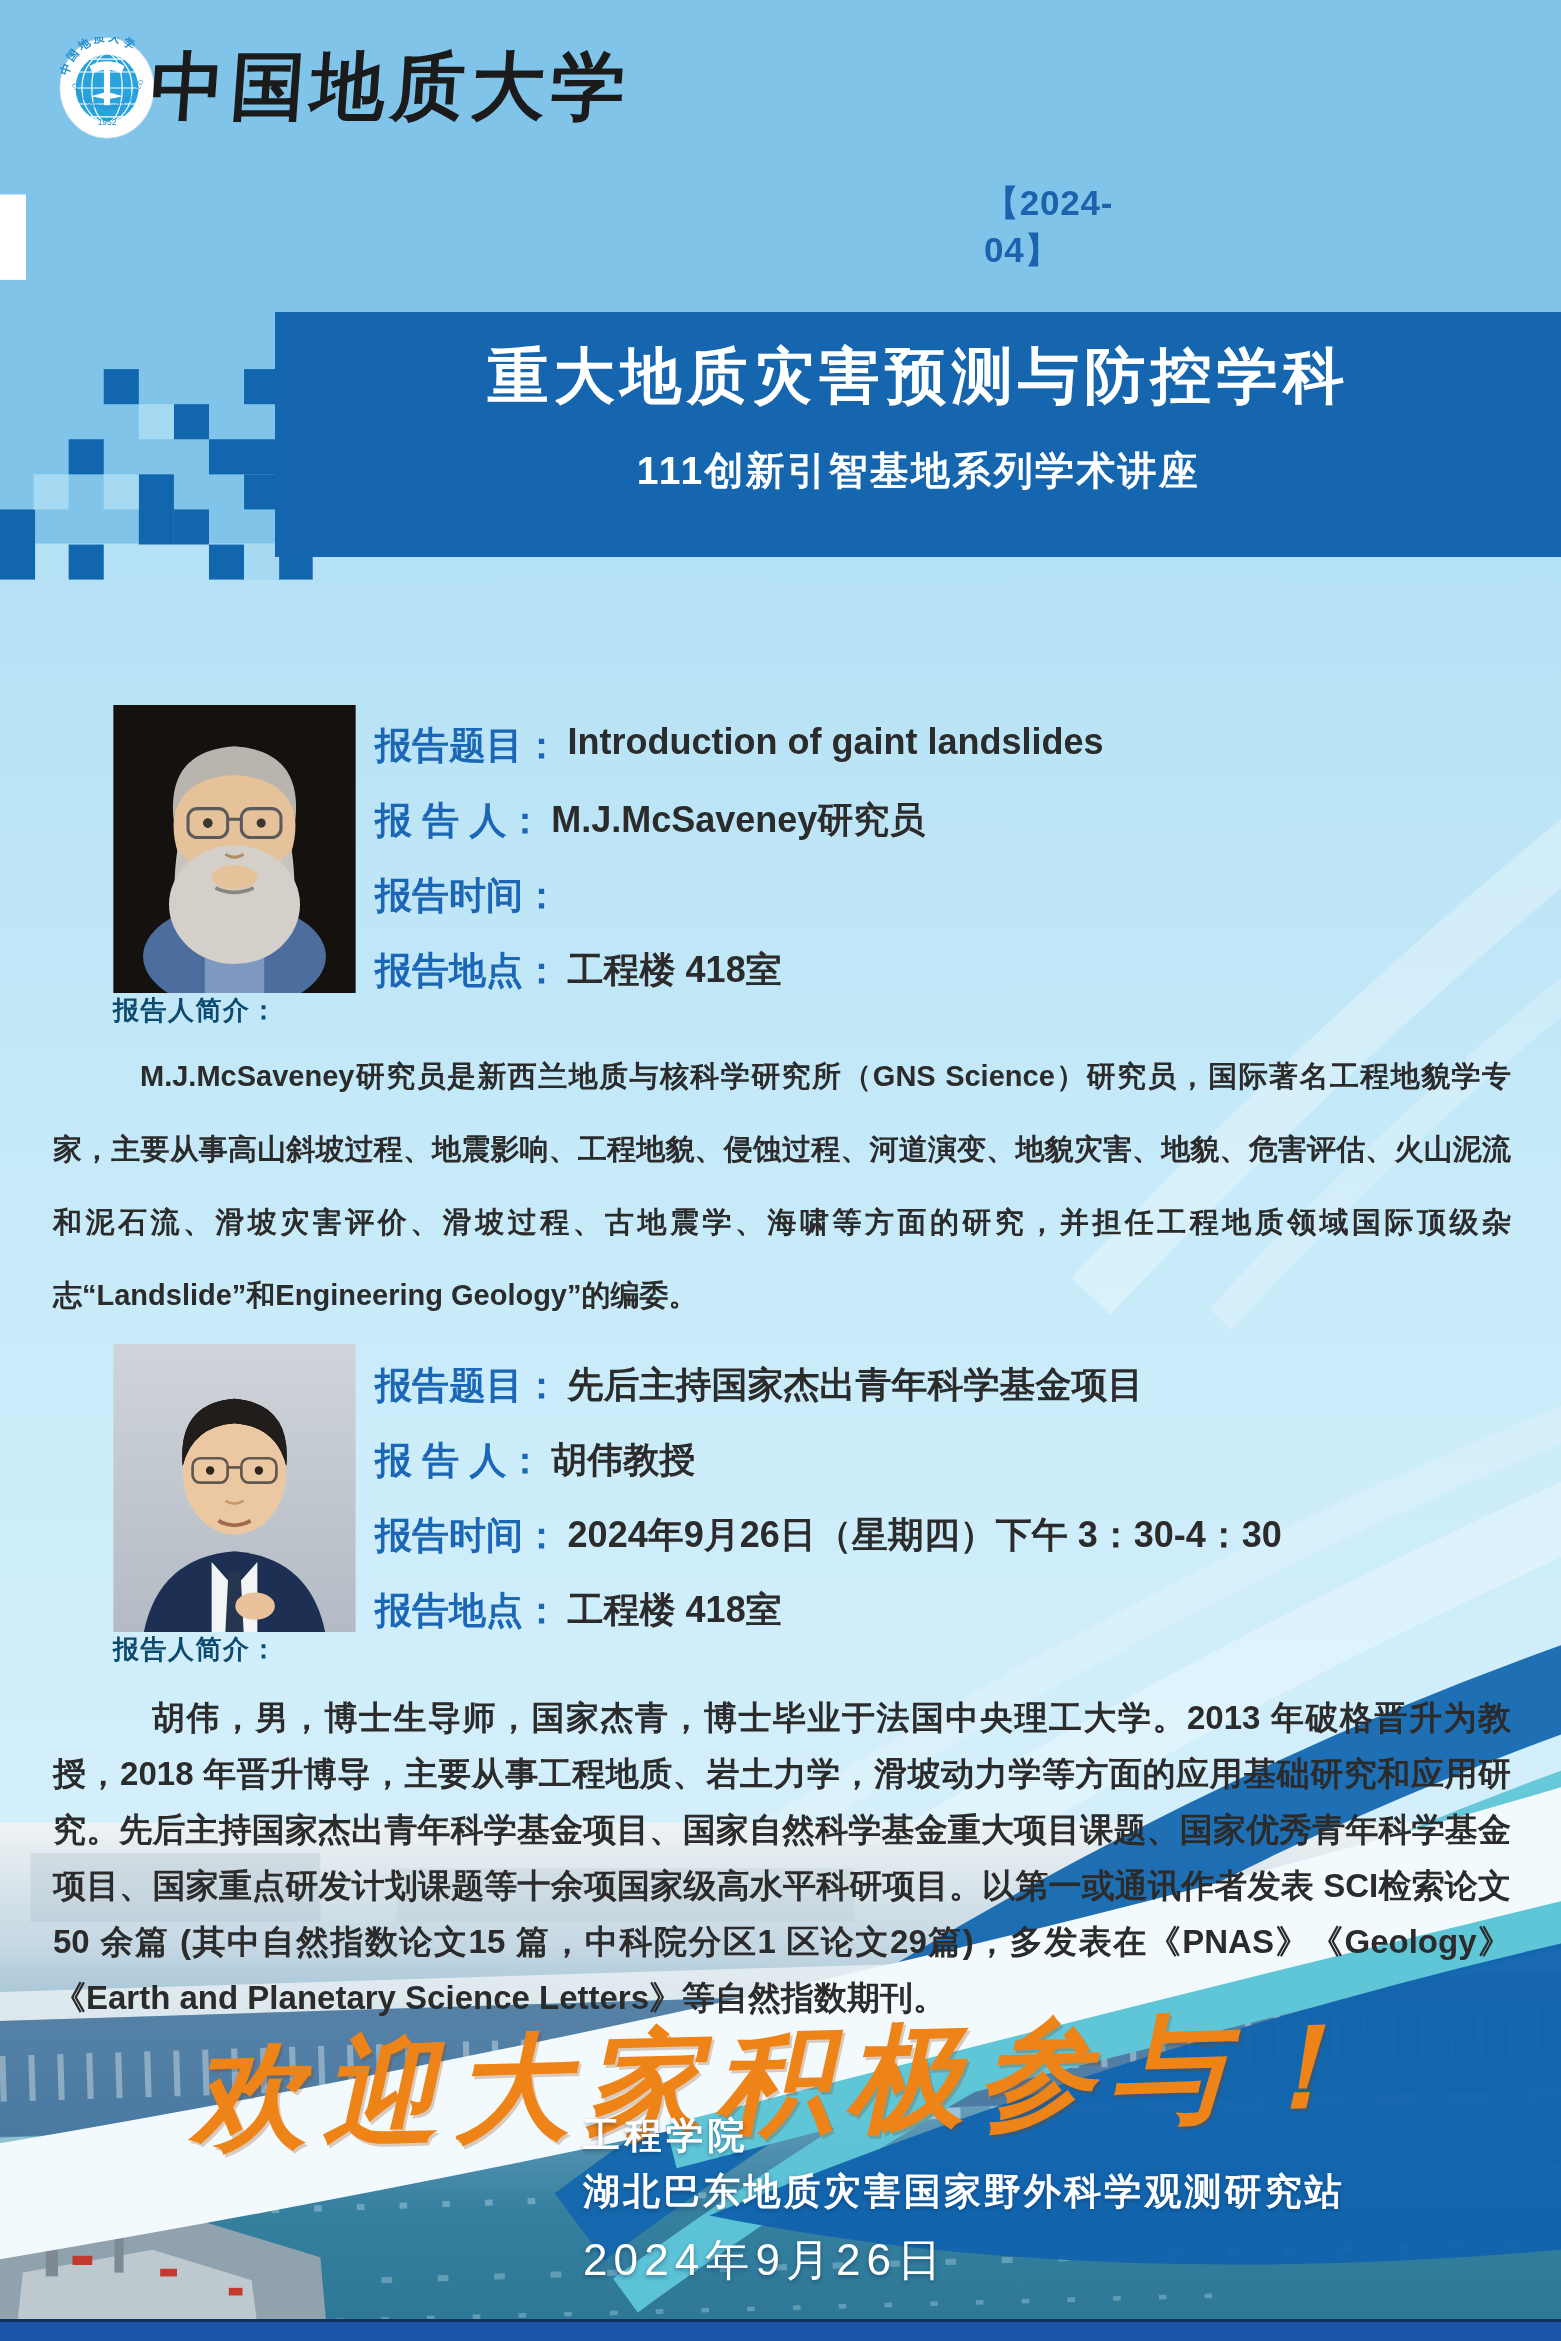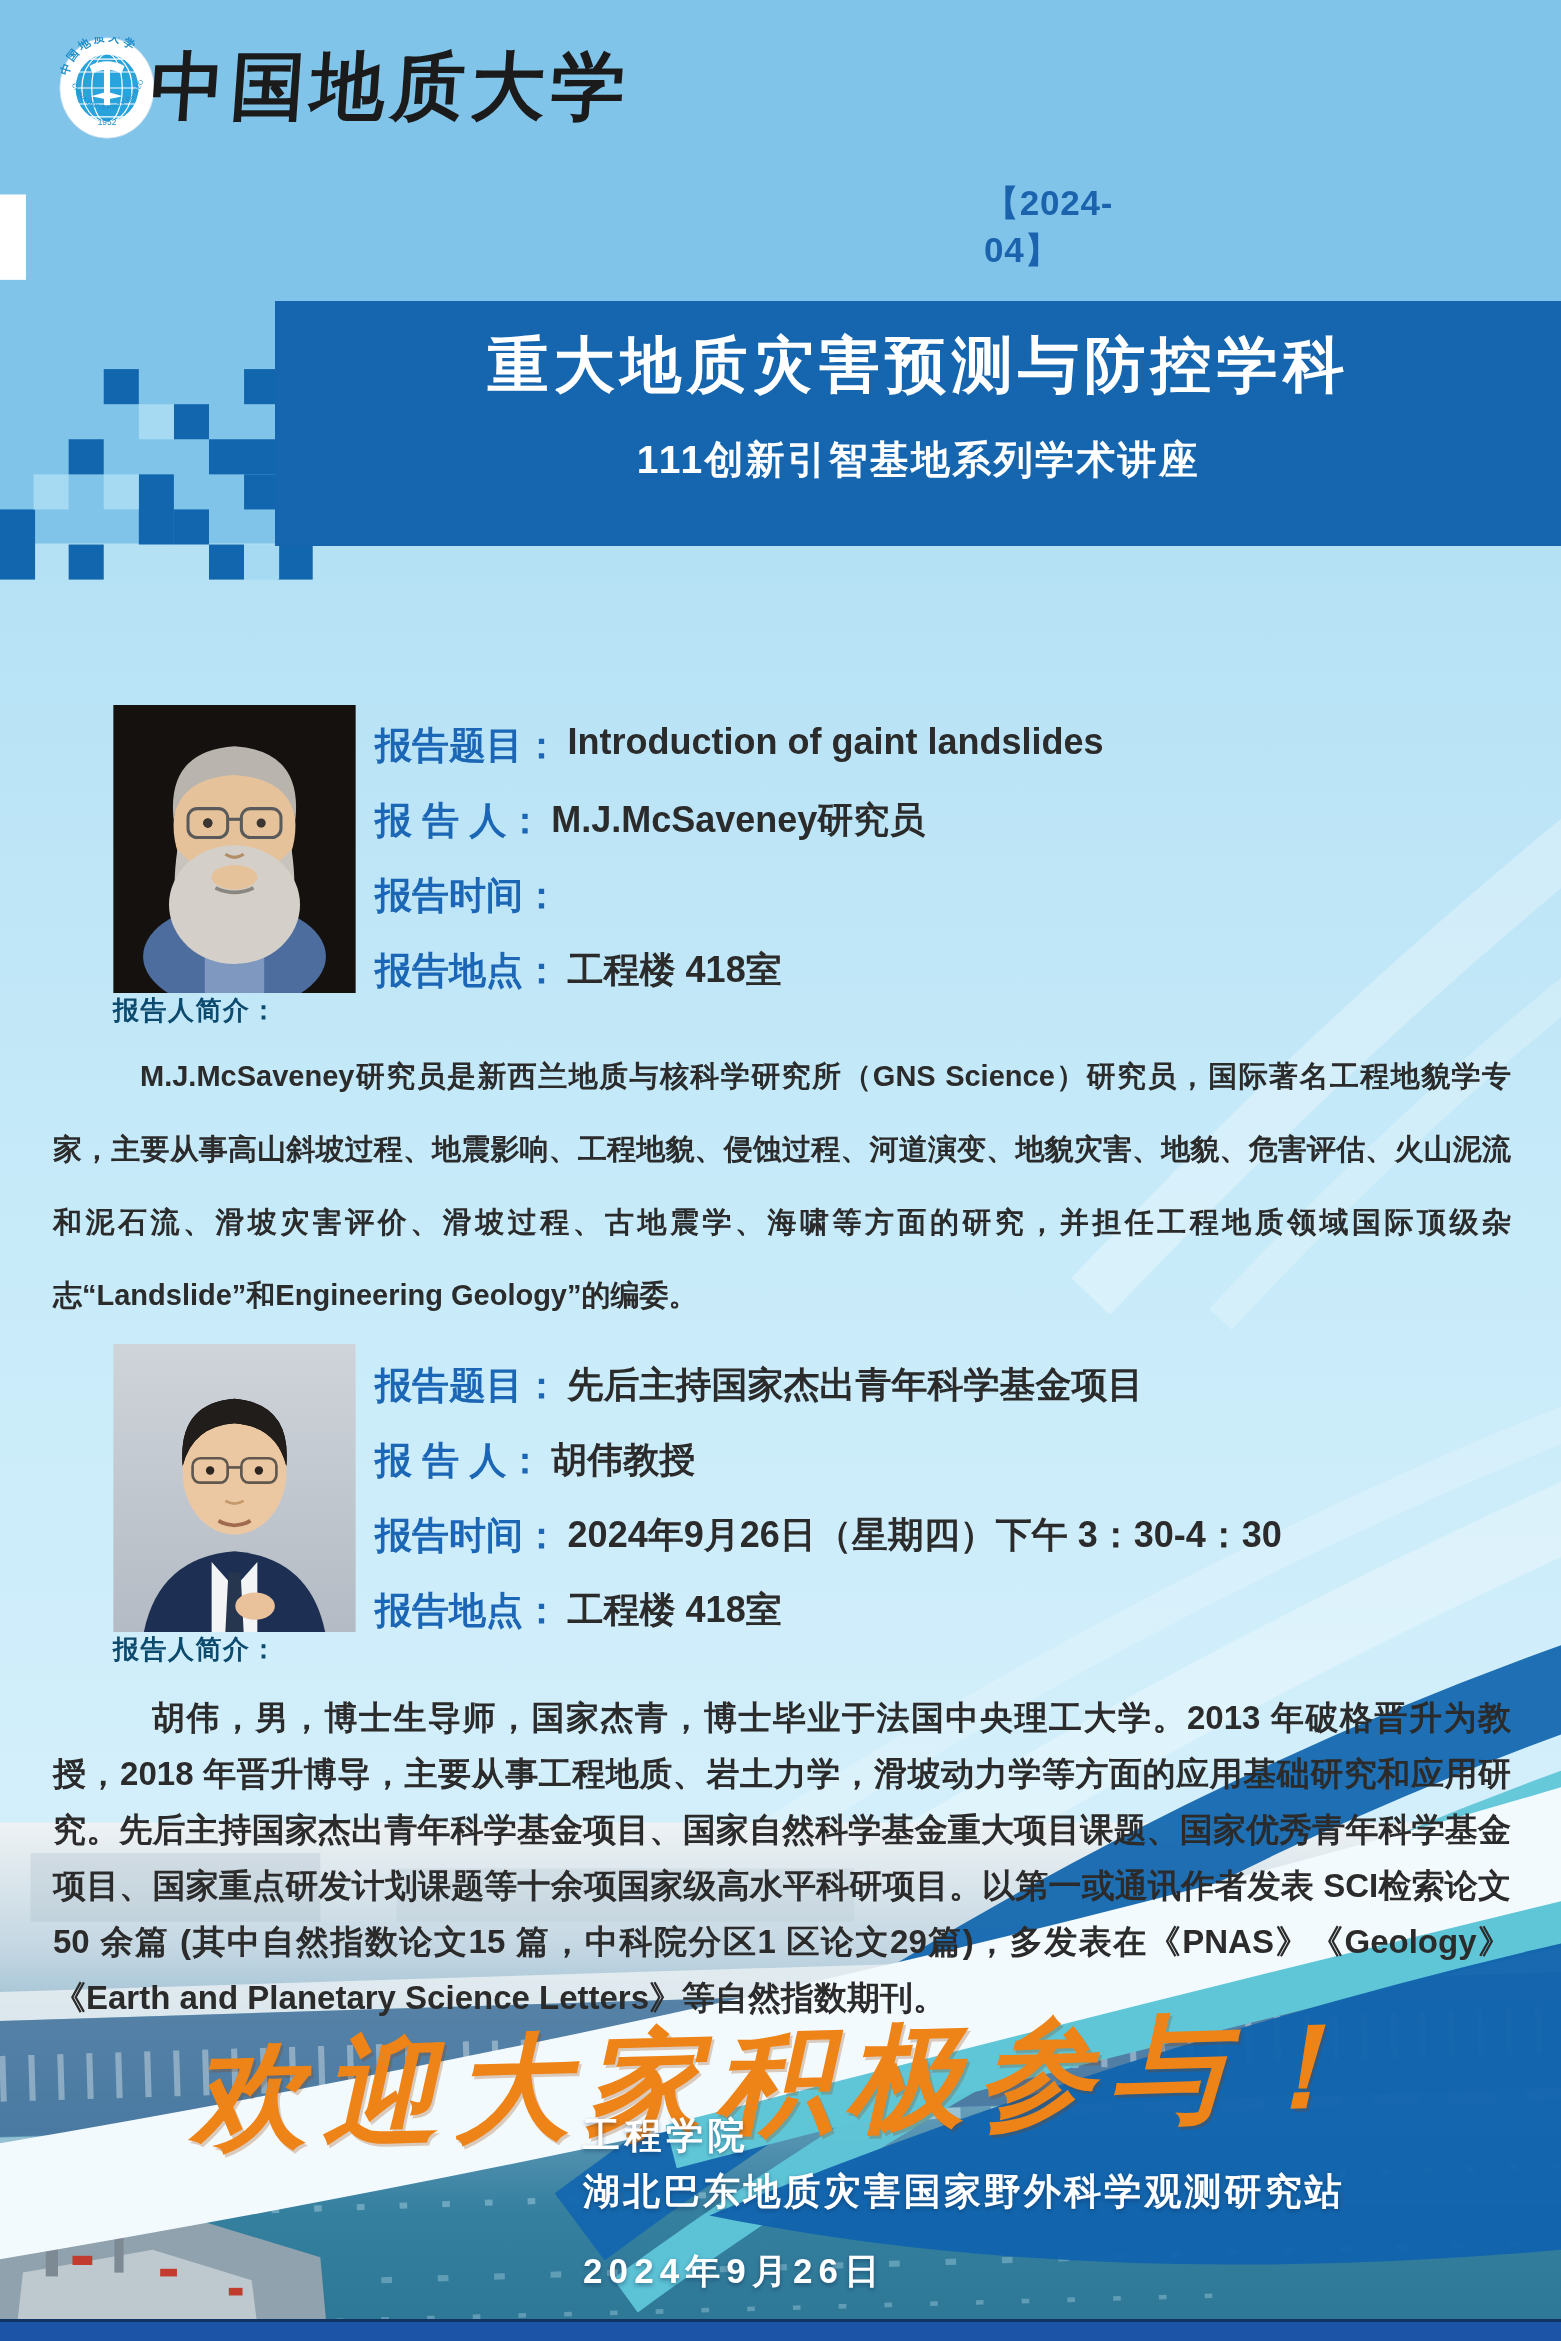--- a/index.html
+++ b/index.html
@@ -18,21 +18,21 @@
     font-size:74px;font-weight:900;color:#1b1b1b;letter-spacing:6.1px;
     transform:skewX(-4deg);
   }
   .issue{
     left:984px;top:180px;width:153px;
     font-size:35px;font-weight:800;color:#1c63ae;letter-spacing:0.8px;
   }
 
   
   .banner{
-    left:275px;top:301px;width:1287px;height:245px;background:#1566ae;
+    left:275px;top:312px;width:1287px;height:245px;background:#1566ae;
     color:#ffffff;text-align:center;
   }
   .banner-title{
     margin-top:30.5px;font-size:61px;font-weight:900;letter-spacing:5.3px;line-height:1.1;
   }
   .banner-subtitle{
     margin-top:34px;font-size:39px;font-weight:800;letter-spacing:2.3px;
   }
 
   
@@ -64,21 +64,21 @@
     z-index:3;
   }
 
   
   .footer{
     right:64px;top:2111px;width:915px;color:#ffffff;z-index:3;
     text-shadow:0 1.5px 4.6px rgba(10,40,80,0.45);
   }
   .footer-line1{font-size:37px;font-weight:800;letter-spacing:4.6px;}
   .footer-line2{font-size:37px;font-weight:800;letter-spacing:3.1px;margin-top:6px;}
-  .footer-line3{font-size:35px;font-weight:700;letter-spacing:6.1px;margin-top:31px;}
+  .footer-line3{font-size:44px;font-weight:400;letter-spacing:6.1px;margin-top:14px;}
 
   .navy-bar{
     left:0;top:2319px;width:1562px;height:23px;background:#1c55a8;
     border-top:3.1px solid #0f3464;z-index:4;
   }
 </style>
 </head>
 <body>
 
 <div id="poster">

